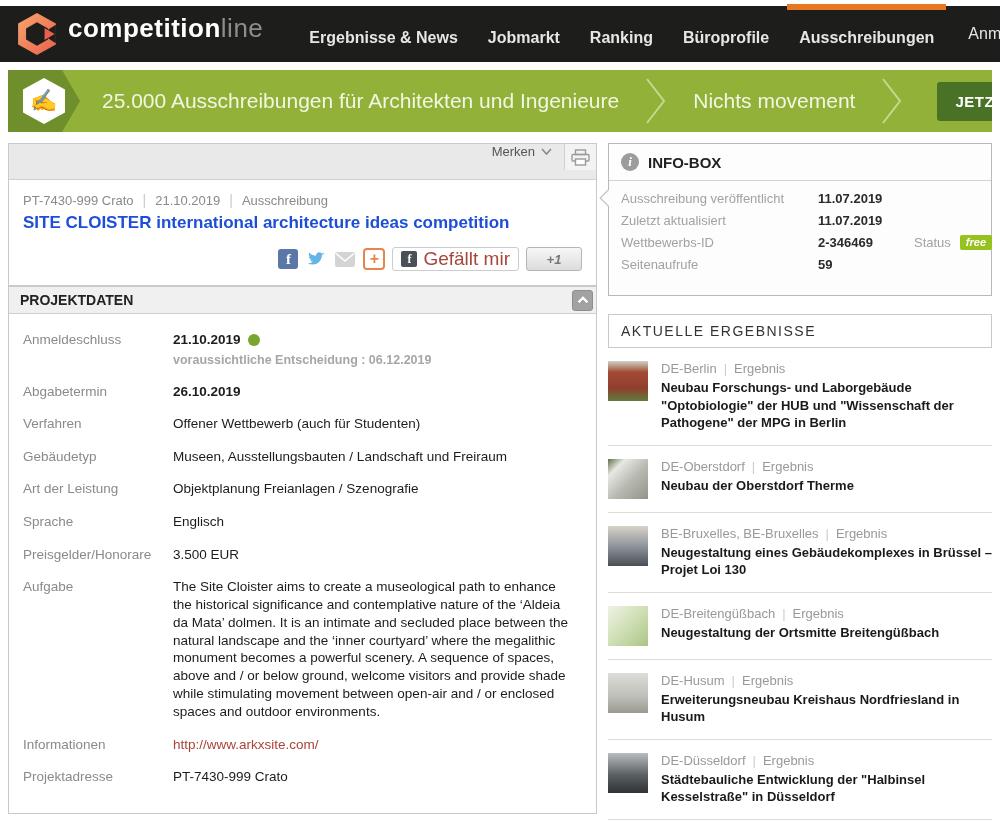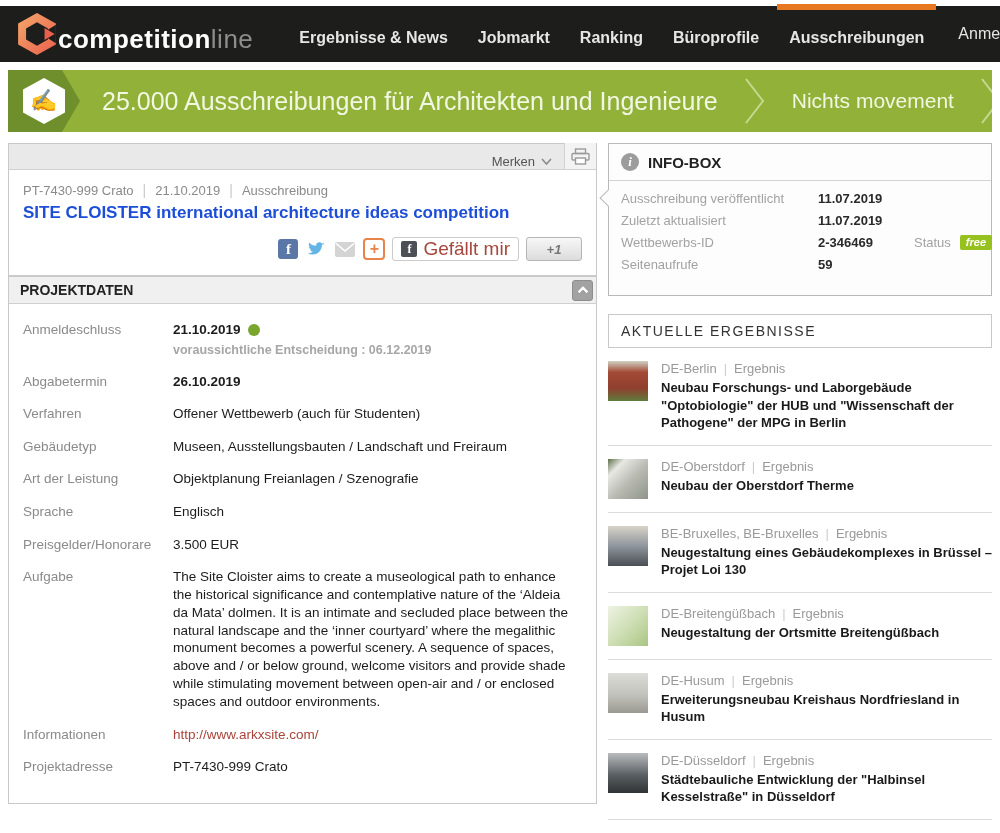--- a/index.html
+++ b/index.html
@@ -1,46 +1,46 @@
 <!DOCTYPE html>
 <html><head>
 <meta charset="utf-8">
 <style>
   *{box-sizing:border-box;margin:0;padding:0}
   html,body{width:1000px;height:833px;overflow:hidden;background:#fff;
     font-family:"Liberation Sans",sans-serif;-webkit-font-smoothing:antialiased}
   
   .page{padding-top:6px}
   .topbar{height:56px;background:#1d1d1b;display:flex;align-items:center;padding:0 16px}
-  .logo{display:flex;align-items:flex-end;cursor:pointer}
+  .logo{display:flex;align-items:flex-start;gap:10px;cursor:pointer}
   .logo-text{font-size:26px;letter-spacing:.5px}
   .logo-text .b1{color:#fff;font-weight:bold}
   .logo-text .b2{color:#8d8d8d;font-weight:normal}
   .mainnav{display:flex;align-items:center;gap:30px;margin-left:46px;height:56px}
   .nav-item{color:#e6e6e6;font-size:16px;font-weight:bold;height:48px;line-height:56px;position:relative;cursor:pointer;white-space:nowrap}
   .nav-item.active::before{content:"";position:absolute;left:-12px;right:-12px;top:-6px;height:6px;background:#e87722}
   .login{color:#e6e6e6;font-size:16px;font-weight:normal;margin-left:34px;cursor:pointer}
   .burger{width:32px;margin-left:26px;display:flex;flex-direction:column;gap:5px;cursor:pointer}
   .burger span{height:4px;background:#e9e9e9;border-radius:1px}
   
   .banner{margin:8px 8px 0;height:62px;background:#92b138;display:flex;align-items:center;overflow:hidden}
   .banner-icon-wrap{width:72px;height:62px;background:#6f8f2d;clip-path:polygon(0 0,75% 0,100% 50%,75% 100%,0 100%);display:flex;align-items:center;justify-content:center;flex:none}
   .banner-hex{width:42px;height:46px;background:#fff;clip-path:polygon(50% 0,100% 25%,100% 75%,50% 100%,0 75%,0 25%);display:flex;align-items:center;justify-content:center;color:#6f8f2d;font-size:22px}
-  .banner-t1{color:#f2f7e2;font-size:25px;margin-left:22px;white-space:nowrap}
+  .banner-t1{color:#f2f7e2;font-size:21px;margin-left:22px;white-space:nowrap}
   .banner-chev{flex:none;margin:0 26px;opacity:.85}
   .banner-t2{color:#f2f7e2;font-size:21px;white-space:nowrap}
   .banner-spacer{flex:1}
   .cta{flex:none;margin:0 16px 0 8px;background:#4a7226;color:#fff;font-size:15px;font-weight:bold;letter-spacing:.5px;padding:11px 18px;border:none;border-radius:3px;cursor:pointer;white-space:nowrap}
   
   .content{display:flex;gap:11px;margin:11px 8px 0;align-items:flex-start}
   .leftcol{width:589px;flex:none}
   .rightcol{width:384px;flex:none}
   .card{border:1px solid #c9c9c9;background:#fff}
   
-  .toolbar{background:#e9e9e9;height:26px;display:flex;align-items:flex-end;justify-content:flex-end;border-bottom:1px solid #d0d0d0}
+  .toolbar{background:#e9e9e9;height:36px;display:flex;align-items:flex-start;justify-content:flex-end;border-bottom:1px solid #d0d0d0}
   .merken{display:flex;align-items:center;gap:6px;font-size:13px;color:#555;margin-right:12px;cursor:pointer}
   .printbox{width:32px;height:26px;background:#f3f3f3;border-left:1px solid #d0d0d0;display:flex;align-items:center;justify-content:center;cursor:pointer}
   .article-body{padding:12px 14px 14px}
   .breadcrumb{font-size:13px;color:#8a8a8a}
   .breadcrumb .sep{color:#c9c9c9;margin:0 9px;font-size:14px}
   .article-title{font-size:17px;font-weight:bold;color:#1d4ed8;margin-top:5px}
   .social{display:flex;justify-content:flex-end;align-items:center;gap:7px;margin-top:14px}
   .fb-icon{width:20px;height:20px;background:#5a77a8;border-radius:3px;color:#fff;font:bold 15px "Liberation Serif",serif;display:flex;align-items:center;justify-content:center;cursor:pointer}
   .mail-icon{cursor:pointer;display:flex}
   .tw-icon{cursor:pointer;display:flex}

